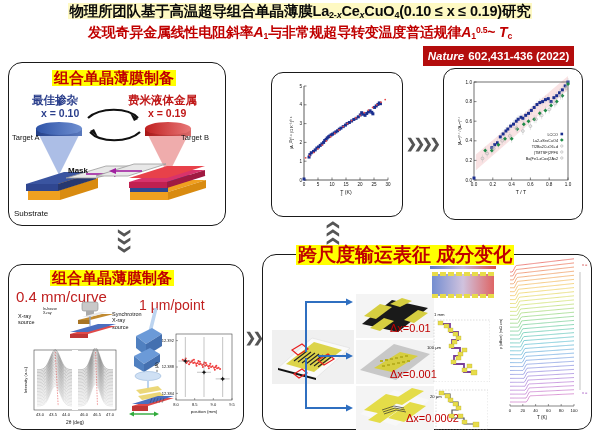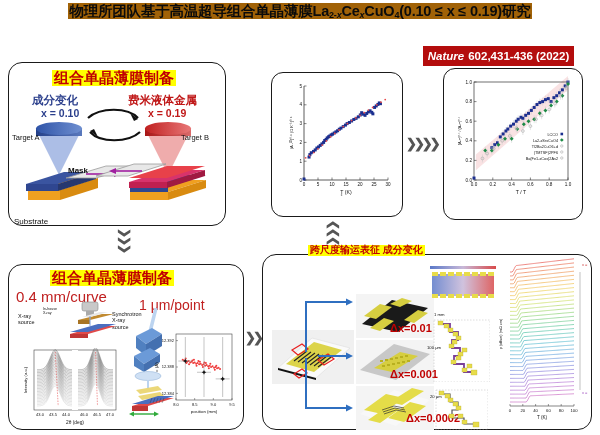--- a/index.html
+++ b/index.html
@@ -12,21 +12,21 @@
   }
   #root{position:relative;width:600px;height:435px;}
 
   
   .title1{
     position:absolute;left:0;top:2px;width:600px;
     text-align:center;font-size:14.5px;font-weight:bold;
     color:#0b0b0b;letter-spacing:-0.2px;
     white-space:nowrap;
   }
-  .title1 .hl{background:#a16207;padding:0 1px;}
+  .title1 .hl{background:#fef9c3;padding:0 1px;}
   .title2{
     position:absolute;left:0;top:24px;width:600px;
     text-align:center;font-size:14px;font-weight:bold;
     color:#c00000;white-space:nowrap;letter-spacing:-0.2px;
   }
   sub{font-size:62%;vertical-align:-0.25em;}
   sup{font-size:62%;vertical-align:0.45em;}
   i{font-style:italic;}
 
   
@@ -51,32 +51,32 @@
   .p-botright{left:262px;top:254px;width:330px;height:176px;}
 
   
   .head-yellow{
     position:absolute;background:#ffff00;color:#c00000;
     font-weight:bold;white-space:nowrap;line-height:1.05;
     padding:0 2px;
   }
   .h-topleft{left:52px;top:70px;font-size:15px;}
   .h-botleft{left:50px;top:270px;font-size:15px;}
-  .h-botright{left:308px;top:245px;font-size:10px;}
+  .h-botright{left:296px;top:245px;font-size:19px;}
 
   
   .lbl{position:absolute;white-space:nowrap;}
   .t-dope{left:32px;top:93px;font-size:11.5px;font-weight:bold;color:#2b3f8c;}
   .t-dopex{left:41px;top:107px;font-size:10.5px;font-weight:bold;color:#2b3f8c;}
   .t-fermi{left:128px;top:93px;font-size:11.5px;font-weight:bold;color:#c01818;}
   .t-fermix{left:148px;top:107px;font-size:10.5px;font-weight:bold;color:#c01818;}
   .t-tA{left:12px;top:133px;font-size:7.5px;color:#111;}
   .t-tB{left:181px;top:133px;font-size:7.5px;color:#111;}
   .t-mask{left:68px;top:166px;font-size:8px;color:#111;font-weight:bold;}
-  .t-sub{left:14px;top:209px;font-size:8px;color:#111;margin-top:8px;}
+  .t-sub{left:14px;top:209px;font-size:8px;color:#111;}
   .disc{position:absolute;width:46px;height:13px;border-radius:50%;}
   .disc.blue{background:linear-gradient(90deg,#2f54a8,#6f8fd0);}
   .disc.red{background:linear-gradient(90deg,#c02020,#e87878);}
   .discbody{position:absolute;width:46px;height:8px;}
   .discbody.blue{background:linear-gradient(90deg,#24408a,#5a79bd);}
   .discbody.red{background:linear-gradient(90deg,#a81616,#d96a6a);}
   .plume{position:absolute;width:0;height:0;border-left:20px solid transparent;border-right:20px solid transparent;}
   .plume.blue{border-top:40px solid rgba(70,110,200,0.45);}
   .plume.red{border-top:40px solid rgba(220,70,70,0.45);}
 
@@ -96,46 +96,49 @@
   .mini{position:absolute;box-sizing:border-box;}
 
   
   .t-04{left:16px;top:288px;font-size:15px;color:#c02020;font-weight:normal;}
   .t-1um{left:122px;top:297px;font-size:14px;color:#c02020;margin-left:17px;}
   .t-xray{left:18px;top:313px;font-size:5.5px;color:#111;line-height:1.15;}
   .t-syn{left:112px;top:311px;font-size:5.5px;color:#111;line-height:1.15;}
   .t-inh{left:43px;top:308px;font-size:3.6px;color:#111;line-height:1.1;}
 
   
-  .dx{position:absolute;color:#c00000;font-weight:bold;font-size:11px;white-space:nowrap;}
+  .dx{position:absolute;color:#c00000;font-weight:normal;font-size:11px;white-space:nowrap;}
   .dx1{left:390px;top:322px;}
   .dx2{left:390px;top:368px;}
   .dx3{left:406px;top:412px;}
   .t-1mm{left:434px;top:312px;font-size:4.2px;color:#111;}
   .t-100um{left:427px;top:345px;font-size:4.2px;color:#111;}
   .t-20um{left:430px;top:394px;font-size:4.2px;color:#111;}
 </style>
 </head>
 <body>
 
 <div id="root">
 
   <div class="title1">
     <span class="hl">物理所团队基于高温超导组合单晶薄膜La<sub>2-<i>x</i></sub>Ce<sub><i>x</i></sub>CuO<sub>4</sub>(0.10 ≤ x ≤ 0.19)研究</span>
   </div>
+  <div class="title2">
+    发现奇异金属线性电阻斜率<i>A</i><sub>1</sub>与非常规超导转变温度普适规律<i>A</i><sub>1</sub><sup>0.5</sup>~ <i>T</i><sub>c</sub>
+  </div>
 
   <div class="nature-badge">
     <span class="nm">Nature</span>
     <span>602,431-436 (2022)</span>
   </div>
 
   <div class="panel p-topleft"></div>
   <div class="head-yellow h-topleft">组合单晶薄膜制备</div>
 
-  <div class="lbl t-dope">成分变化</div>
+  <div class="lbl t-dope">最佳掺杂</div>
   <div class="lbl t-dopex">x = 0.10</div>
   <div class="lbl t-fermi">费米液体金属</div>
   <div class="lbl t-fermix">x = 0.19</div>
 
   <div class="plume blue" style="left:39px;top:135px;"></div>
   <div class="plume red" style="left:148px;top:135px;"></div>
   <div class="discbody blue" style="left:36px;top:128px;"></div>
   <div class="disc blue" style="left:36px;top:122px;"></div>
   <div class="discbody red" style="left:145px;top:128px;"></div>
   <div class="disc red" style="left:145px;top:122px;"></div>

